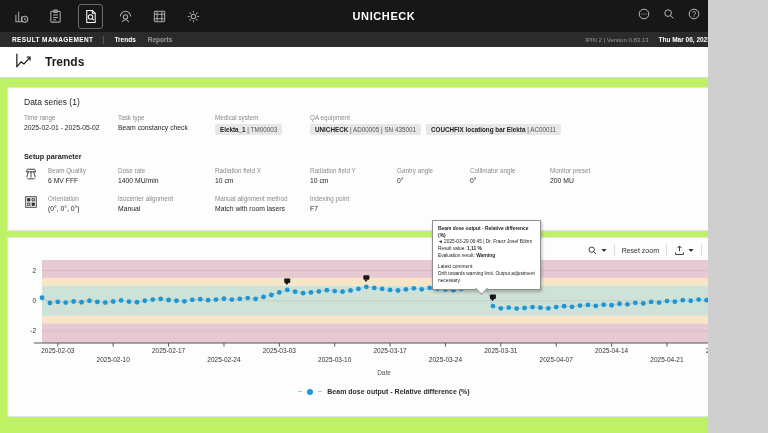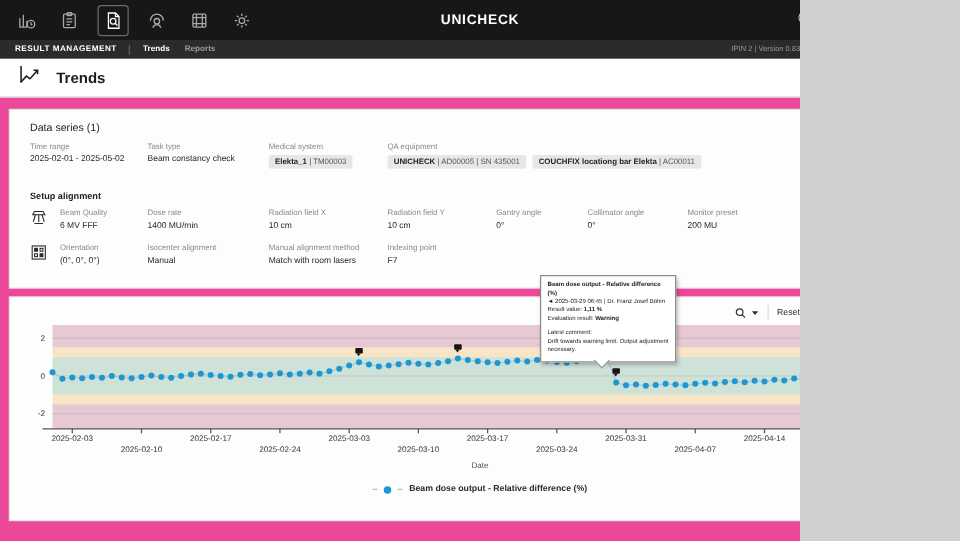--- a/index.html
+++ b/index.html
@@ -1,16 +1,16 @@
 <!DOCTYPE html>
 <html><head>
 <meta charset="utf-8">
 <style>
   html,body{margin:0;padding:0;background:#cfcfcf;font-family:"Liberation Sans",sans-serif;}
-  #app{position:relative;width:640px;height:433px;background:#ec4899;overflow:hidden;}
+  #app{position:relative;width:708px;height:433px;background:#bef264;overflow:hidden;}
   
   .topbar{position:absolute;left:0;top:0;width:768px;height:32px;background:#171717;display:flex;align-items:center;}
   .appicons{display:flex;align-items:center;gap:11px;padding-left:10px;}
   .appbtn{width:23px;height:23px;display:flex;align-items:center;justify-content:center;border-radius:3px;cursor:pointer;}
   .appbtn svg{stroke:#a9a9a9;fill:none;stroke-width:1.1;}
   .appbtn.active{border:1px solid #6a6a6a;}
   .appbtn.active svg{stroke:#ffffff;}
   .brand{position:absolute;left:0;right:0;text-align:center;color:#fff;font-size:11px;font-weight:bold;letter-spacing:0.6px;pointer-events:none;}
   .topright{position:absolute;right:8px;top:0;height:32px;display:flex;align-items:center;gap:11px;}
   .topright svg{stroke:#bdbdbd;fill:none;stroke-width:1.1;}
@@ -184,21 +184,21 @@
           </div>
         </div>
         <div class="fld" style="left: 302px; top: 26px;">
           <div class="lbl">QA equipment</div>
           <div class="chiprow">
             <span class="chip"><b>UNICHECK</b> | AD00005 | SN 435001</span>
             <span class="chip"><b>COUCHFIX locationg bar Elekta</b> | AC00011</span>
           </div>
         </div>
       </div>
-    <div class="setup-title">Setup alignment</div>
+    <div class="setup-title">Setup parameter</div>
     <div class="rowicon" style="top:79px">
       <svg width="14" height="14" viewBox="0 0 16 16">
           <path d="M4 2.5h8l1.5 3h-11z"></path>
           <path d="M5 5.5L3 12M8 5.5V12M11 5.5l2 6.5"></path>
           <path d="M4 13.5h8"></path>
         </svg>
     </div>
     <div class="rowicon" style="top:107px">
       <svg width="14" height="14" viewBox="0 0 16 16">
           <rect x="2" y="2" width="12" height="12"></rect>

